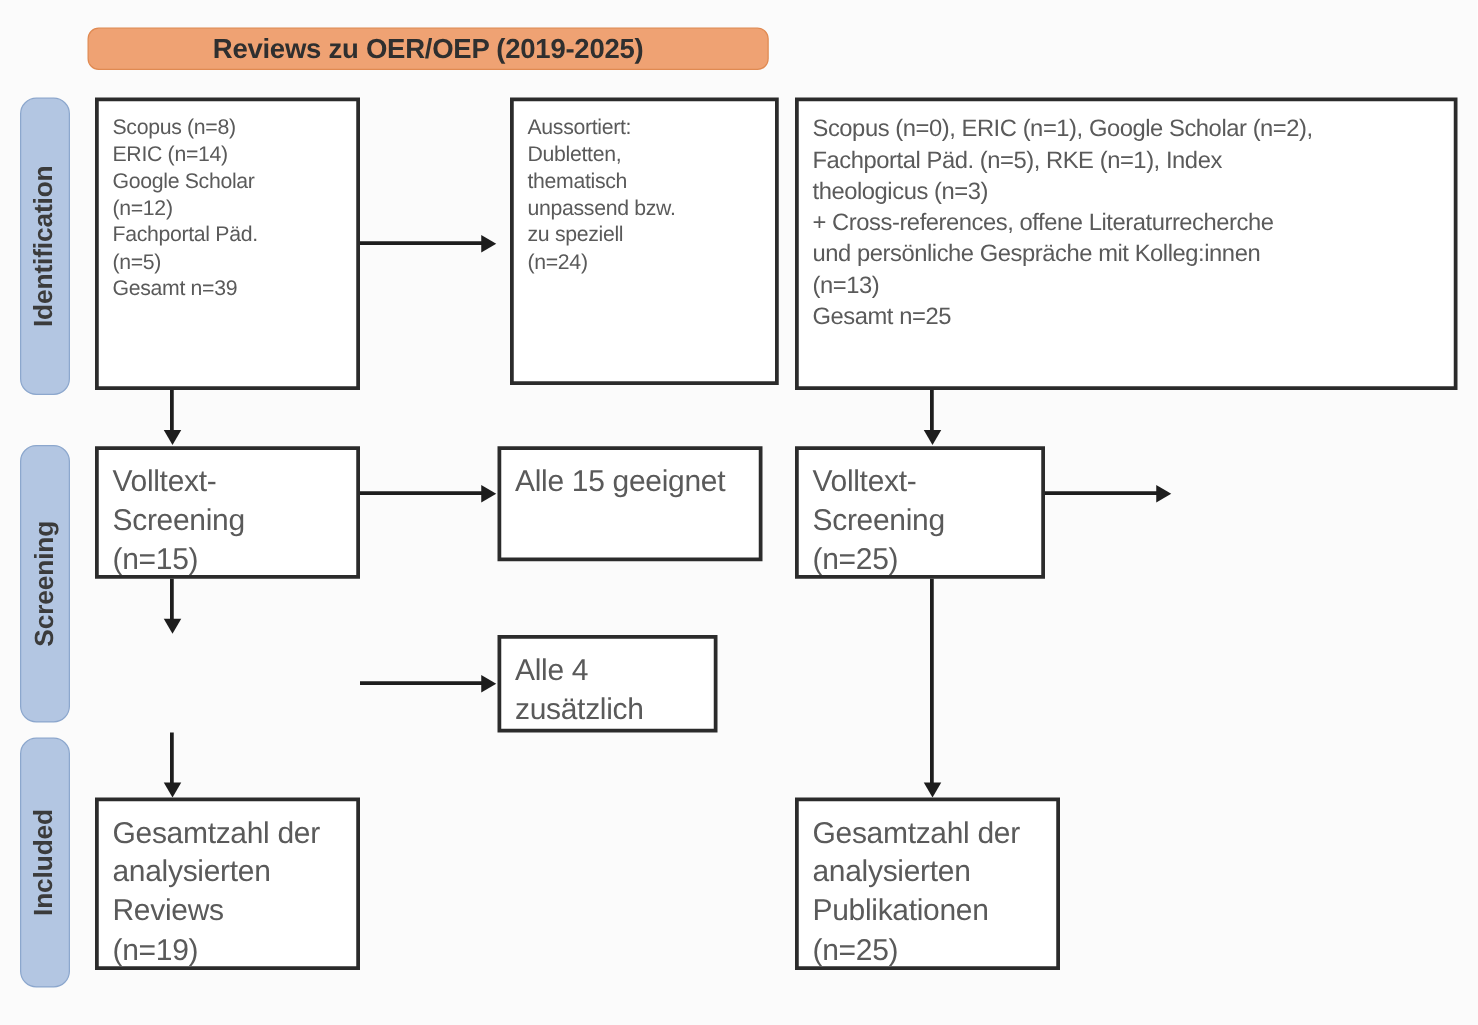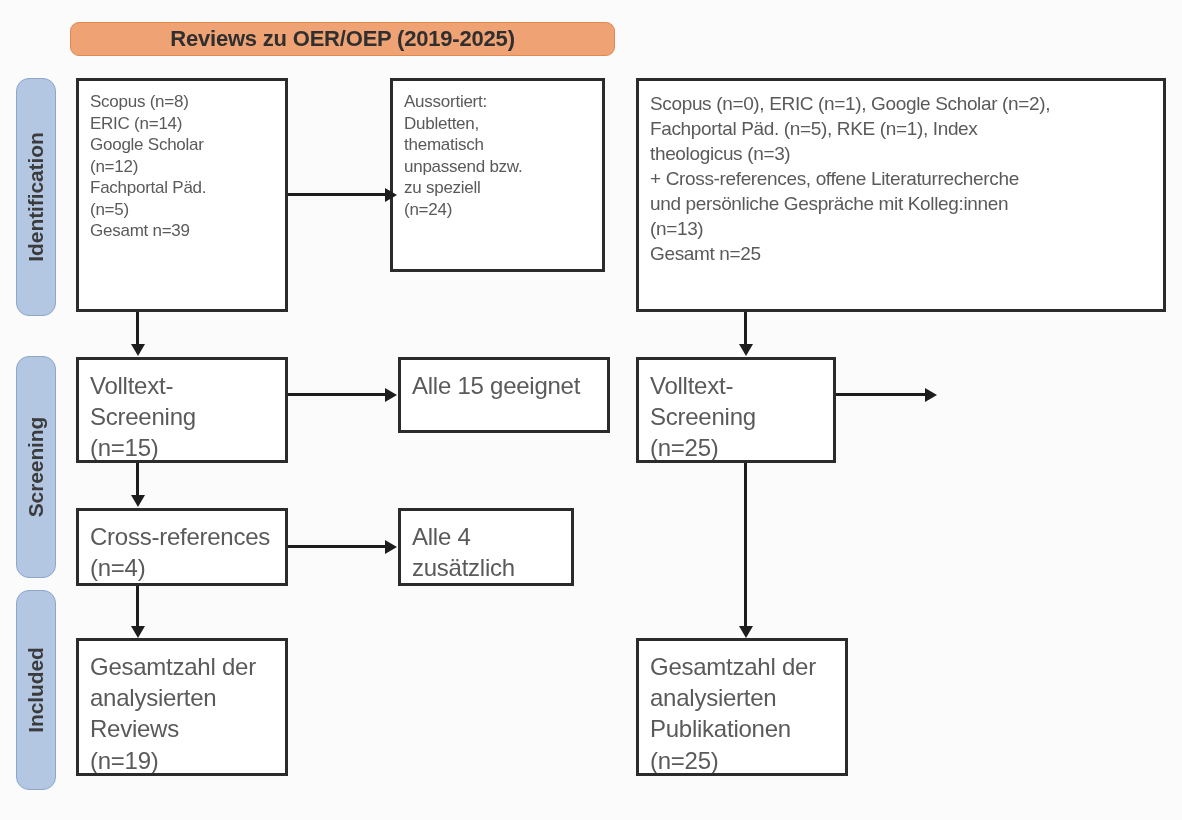--- a/index.html
+++ b/index.html
@@ -116,47 +116,45 @@
   </div>
 
   <div class="pbox tight" style="left:76px; top:78px; width:212px; height:234px;">Scopus (n=8)
 ERIC (n=14)
 Google Scholar
 (n=12)
 Fachportal Päd.
 (n=5)
 Gesamt n=39</div>
 
-  <div class="pbox tight" style="left:390px; top:78px; width:215px; height:194px;">Aussortiert:
+  <div class="pbox tight" style="left:408px; top:78px; width:215px; height:230px;">Aussortiert:
 Dubletten,
 thematisch
 unpassend bzw.
 zu speziell
 (n=24)</div>
 
   <div class="conn h" style="left:288px; top:193px; width:98px;"></div>
   <div class="arrow-r" style="left:385px; top:187.5px;"></div>
 
   <div class="conn v" style="left:136px; top:312px; width:3px; height:33px;"></div>
   <div class="arrow-d" style="left:130.5px; top:344px;"></div>
 
   <div class="pbox" style="left:76px; top:357px; width:212px; height:106px;">Volltext-
 Screening
 (n=15)</div>
 
-  <div class="pbox" style="left:398px; top:357px; width:212px; height:76px;">Alle 15 geeignet</div>
+  <div class="pbox" style="left:398px; top:357px; width:212px; height:92px;">Alle 15 geeignet</div>
 
   <div class="conn h" style="left:288px; top:393px; width:98px;"></div>
   <div class="arrow-r" style="left:385px; top:387.5px;"></div>
 
   <div class="conn v" style="left:136px; top:463px; width:3px; height:33px;"></div>
   <div class="arrow-d" style="left:130.5px; top:495px;"></div>
 
-  <div class="pbox" style="left:76px; top:508px; width:212px; height:78px;">Cross-references
-(n=4)</div>
 
   <div class="pbox" style="left:398px; top:508px; width:176px; height:78px;">Alle 4 zusätzlich
 aufgenommen</div>
 
   <div class="conn h" style="left:288px; top:545px; width:98px;"></div>
   <div class="arrow-r" style="left:385px; top:539.5px;"></div>
 
   <div class="conn v" style="left:136px; top:586px; width:3px; height:42px;"></div>
   <div class="arrow-d" style="left:130.5px; top:626px;"></div>
 

